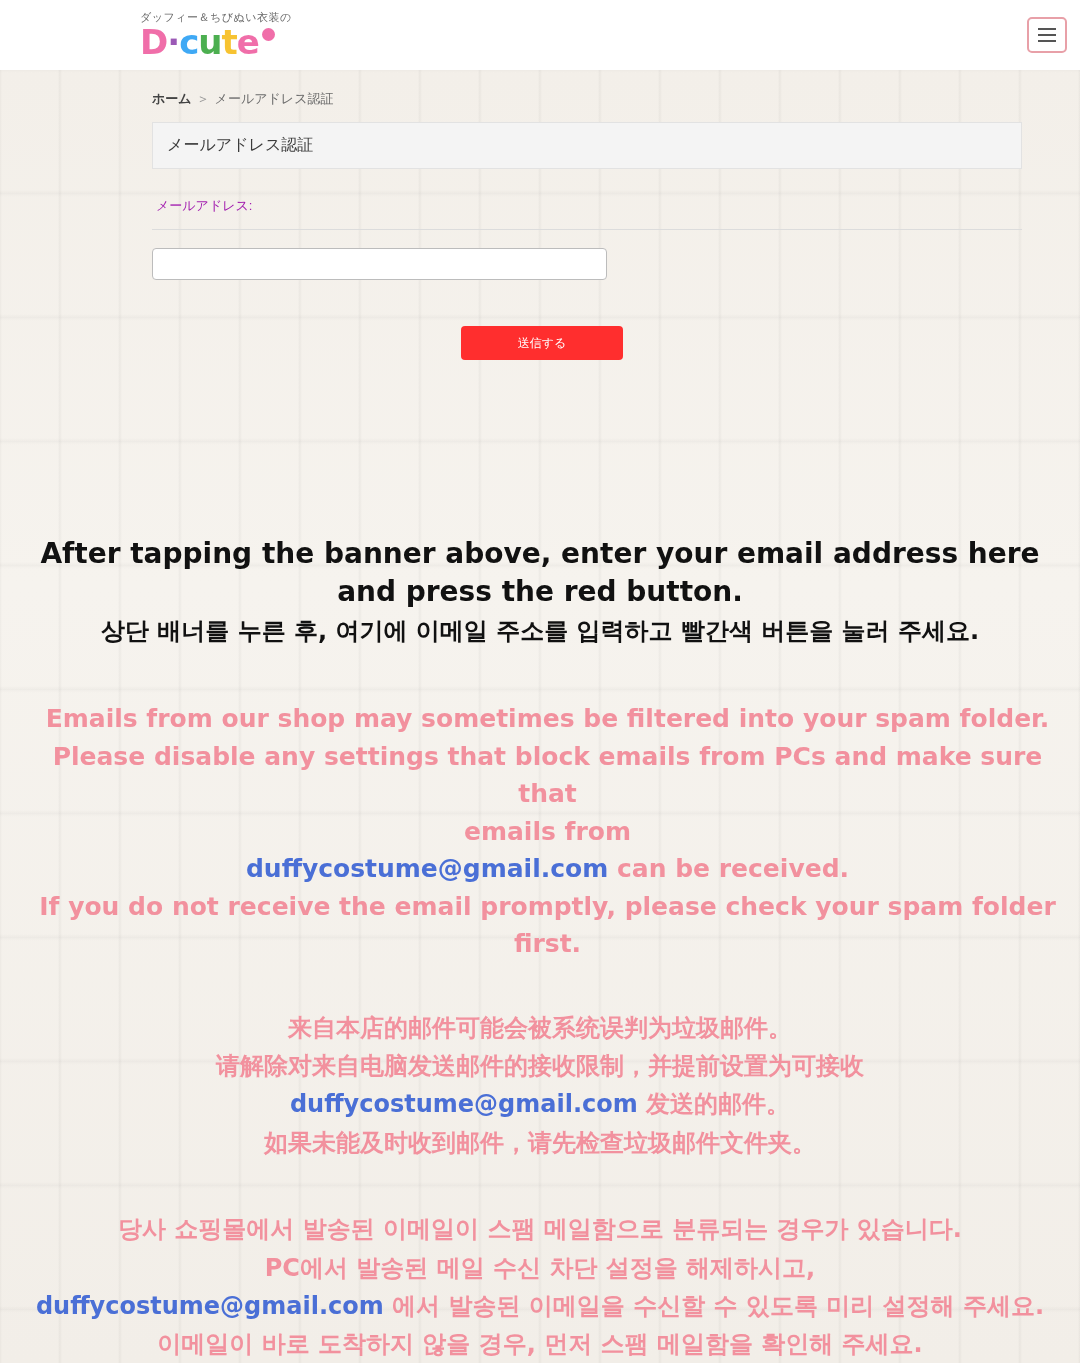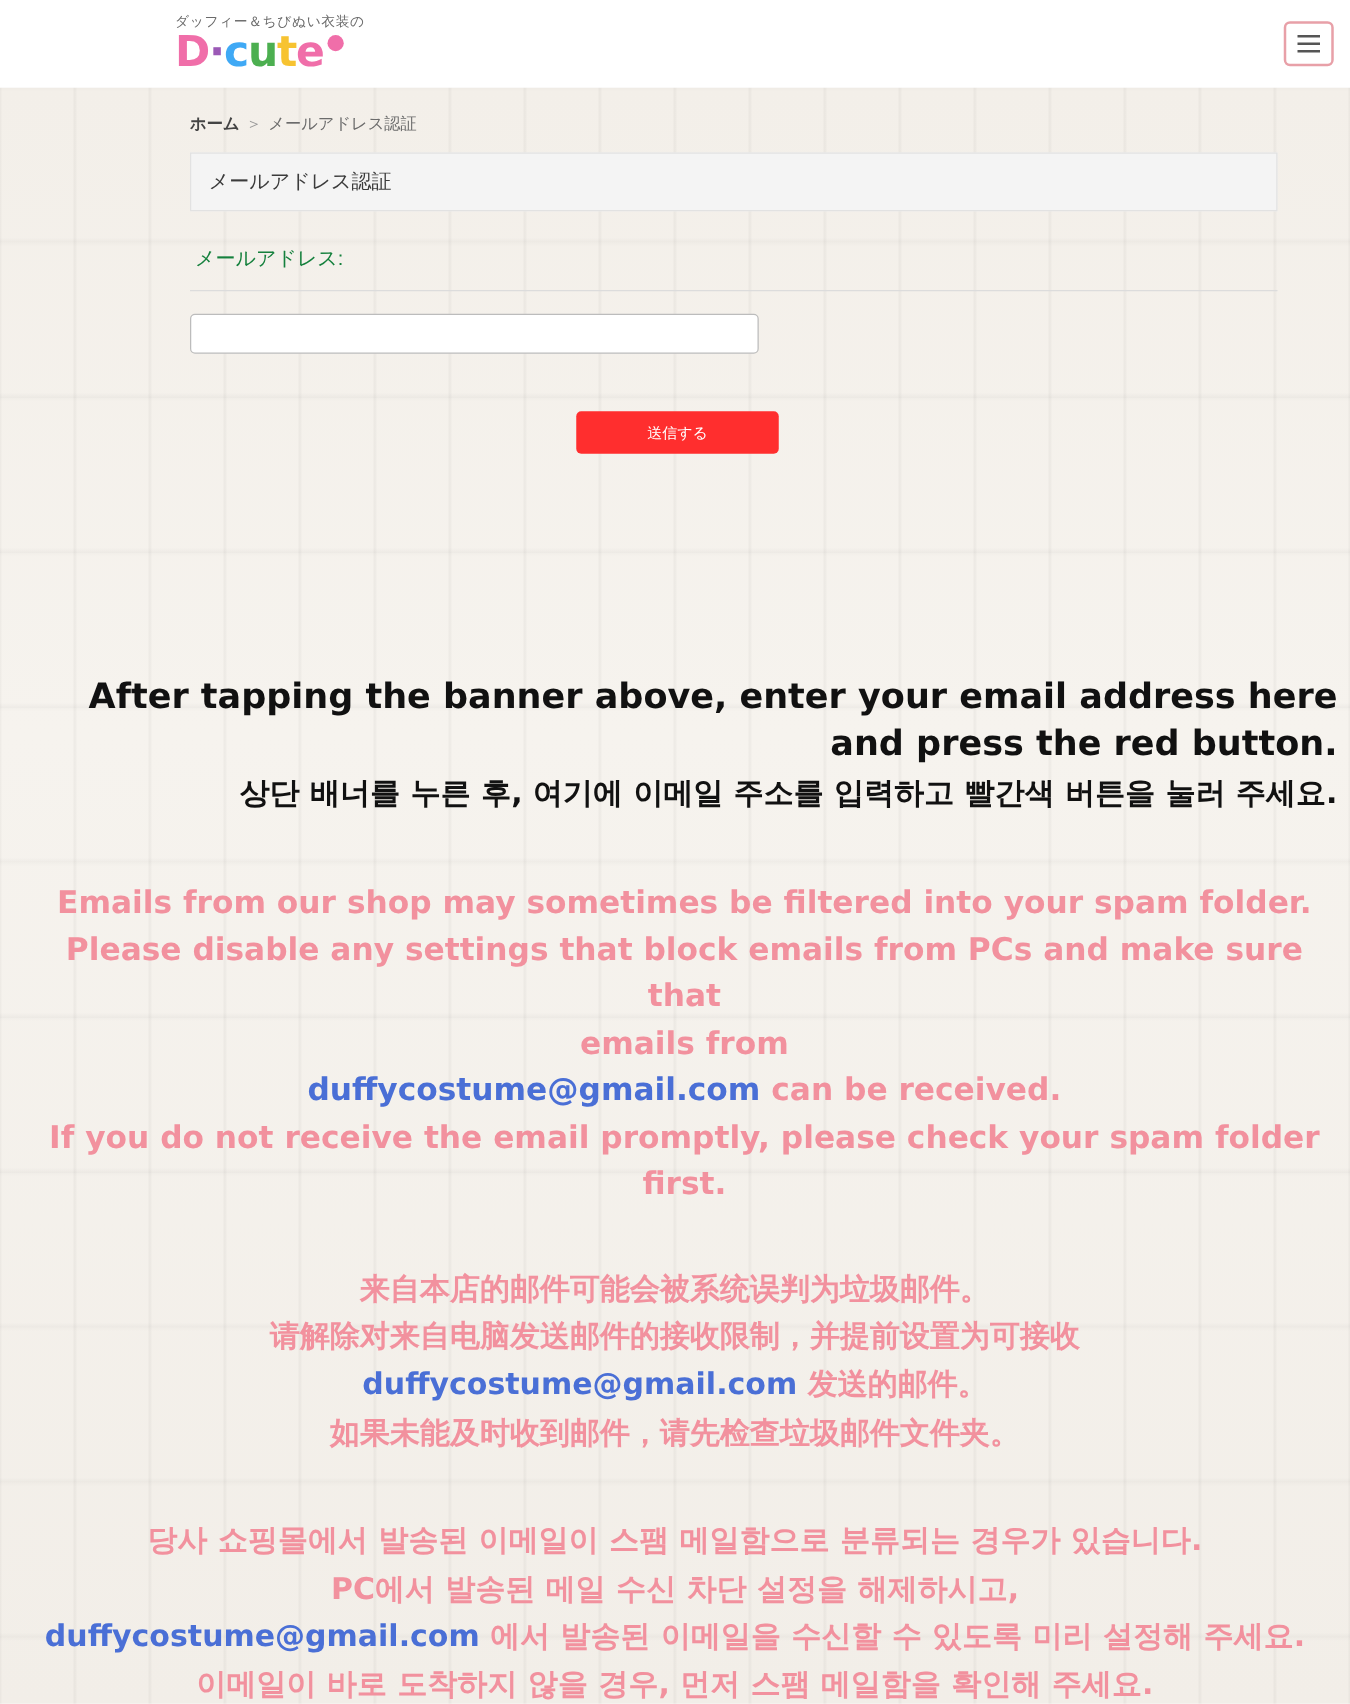--- a/index.html
+++ b/index.html
@@ -132,22 +132,22 @@
   .panel-title {
     background: #f4f4f4;
     border: 1px solid #e2e2e2;
     color: #3b3b3b;
     font-size: 16px;
     padding: 12px 14px;
     font-family: "DejaVu Sans", sans-serif;
   }
   .field-label {
     margin: 28px 0 14px 4px;
-    font-size: 16px;
-    color: #15803d;
+    font-size: 13px;
+    color: #a21caf;
     font-family: Liberation Sans, sans-serif;
   }
   .hr-line {
     border: 0;
     border-top: 1px solid #dcdcdc;
     margin: 0 0 18px 0;
   }
   .email-input {
     display: block;
     width: 455px;
@@ -179,21 +179,21 @@
     font-family: "DejaVu Sans", sans-serif;
   }
 
   
   .instructions {
     position: relative;
     z-index: 2;
     width: 1080px;
     box-sizing: border-box;
     padding: 0 10px;
-    text-align: right;
+    text-align: center;
     margin-top: 175px;
   }
   .instr-en {
     font-size: 28px;
     font-weight: bold;
     color: #111;
     line-height: 1.35;
     font-family: "DejaVu Sans", sans-serif;
   }
   .instr-zh {

